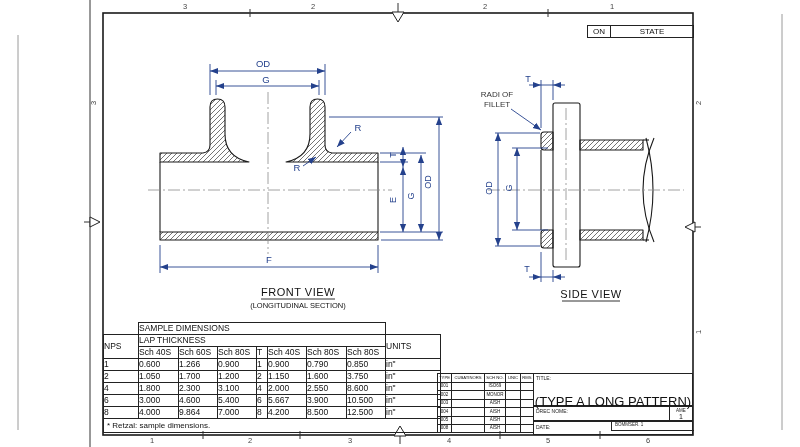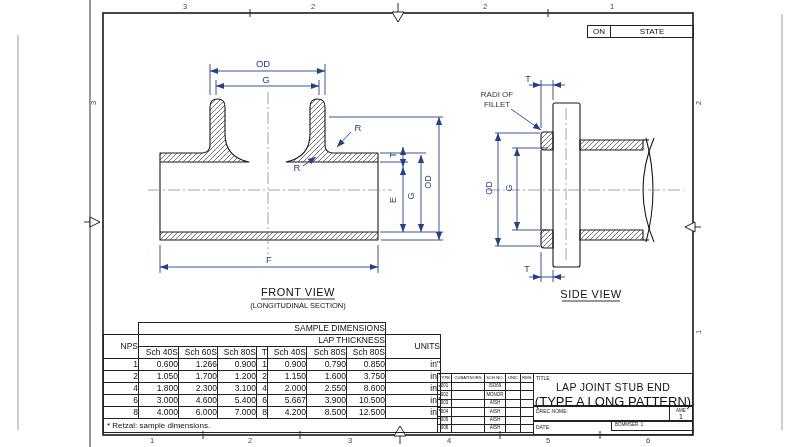--- a/index.html
+++ b/index.html
@@ -25,21 +25,21 @@
   .vsub  { fill:#111; font-size:7.5px; }
   .zl    { fill:#444; font-size:7.5px; }
 
   
   .rev { position:absolute; left:587px; top:25px; border-collapse:collapse; table-layout:fixed; }
   .rev td { border:1px solid #222; font-size:8px; text-align:center; height:11px;
             padding:0 2px; line-height:1; color:#111; white-space:nowrap; overflow:hidden; }
 
   
   .dt { position:absolute; left:103px; top:322px; border-collapse:collapse; table-layout:fixed; }
-  .dt td { border:1px solid #222; font-size:8.5px; text-align:right; padding:0; line-height:1;
+  .dt td { border:1px solid #222; font-size:8.5px; text-align:left; padding:0; line-height:1;
            height:11px; color:#111; white-space:nowrap; overflow:hidden; }
   .dt td.nb { border:none; }
   .dt td.fn { text-align:left; padding-left:3px; font-size:8px; height:13px; }
 
   
   .tb { position:absolute; left:437px; top:373px; width:256px; height:62px; }
   .mini { position:absolute; left:0; top:0; border-collapse:collapse; table-layout:fixed; }
   .mini td { border:1px solid #222; font-size:4.5px; text-align:center; padding:0; height:7.4px;
              line-height:1; color:#111; white-space:nowrap; overflow:hidden; }
   .mini tr.hd td { font-size:4.2px; height:8px; }
@@ -310,21 +310,21 @@
       <td>5.400</td>
       <td>6</td>
       <td>5.667</td>
       <td>3.900</td>
       <td>10.500</td>
       <td>in"</td>
     </tr>
     <tr>
       <td>8</td>
       <td>4.000</td>
-      <td>6.000</td>
+      <td>9.864</td>
       <td>7.000</td>
       <td>8</td>
       <td>4.200</td>
       <td>8.500</td>
       <td>12.500</td>
       <td>in"</td>
     </tr>
     <tr>
       <td colspan="9" class="fn">* Retzal: sample dimensions.</td>
     </tr>
@@ -389,21 +389,20 @@
         <td>AISH</td>
         <td></td>
         <td></td>
       </tr>
     </tbody>
       </table>
 
     <div class="tbr">
       <div class="tb-titlebox">
         <span class="tb-label">TITLE:</span>
-        <div class="tb-title">LAP JOINT STUB END</div>
         <div class="tb-sub">(TYPE A LONG PATTERN)</div>
       </div>
       <div class="tb-mid">
         <span class="tb-drec">DREC NOME:</span>
         <div class="tb-ame">
           <span class="tb-ame-l">AME</span>
           <span class="tb-ame-v">1</span>
         </div>
       </div>
       <div class="tb-bot">

